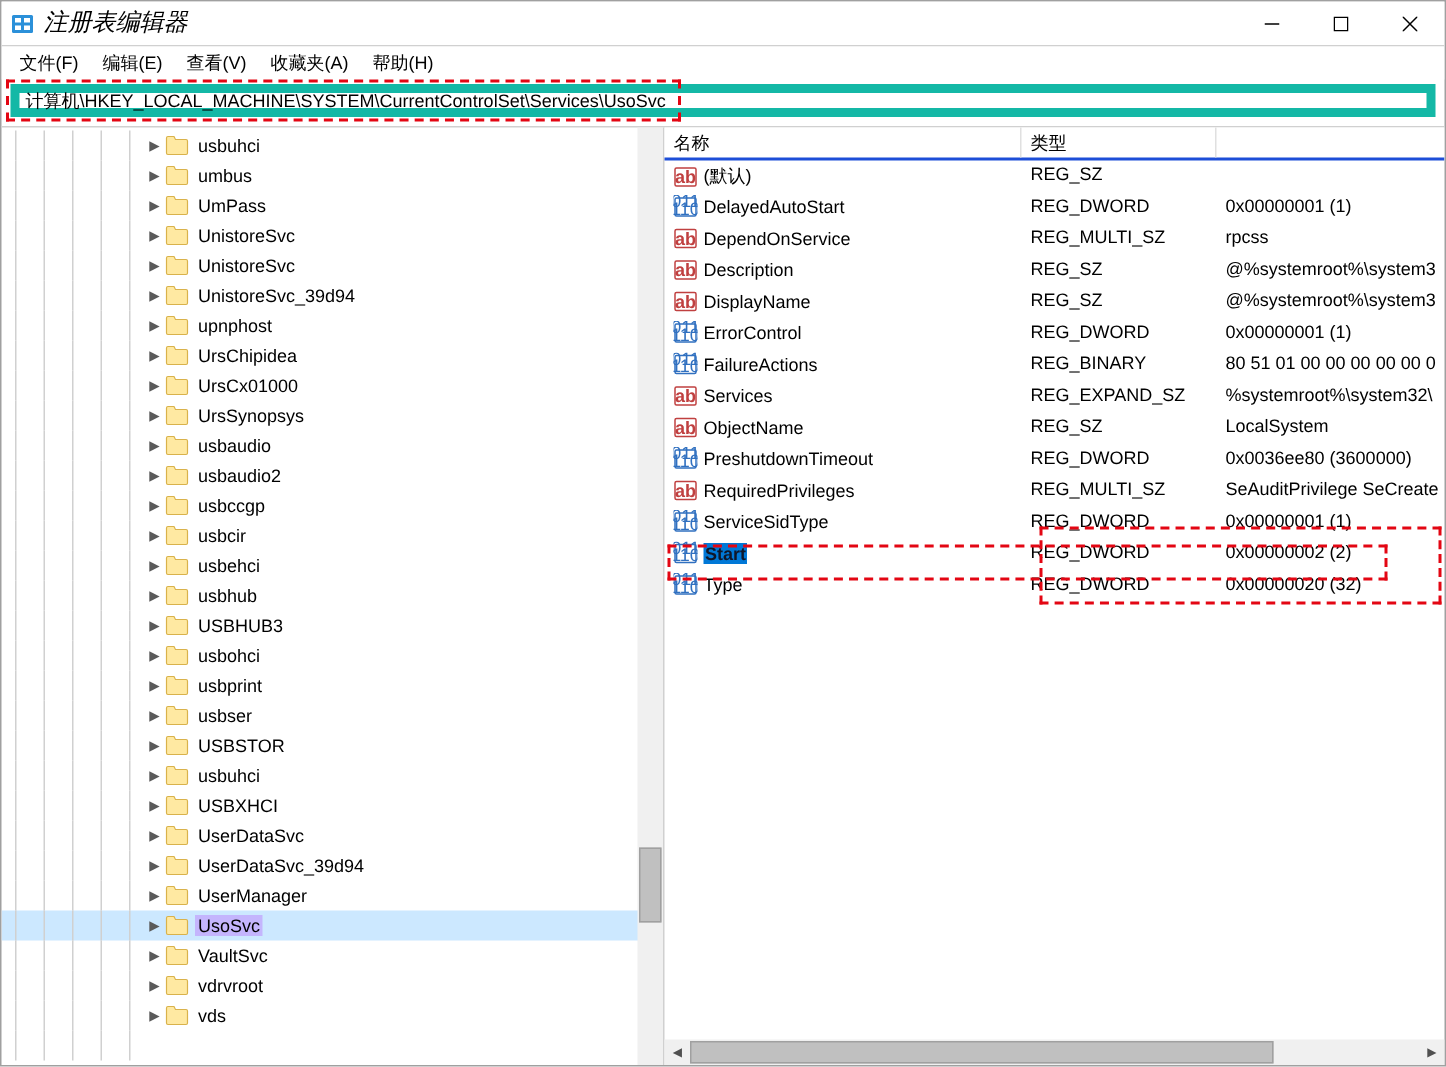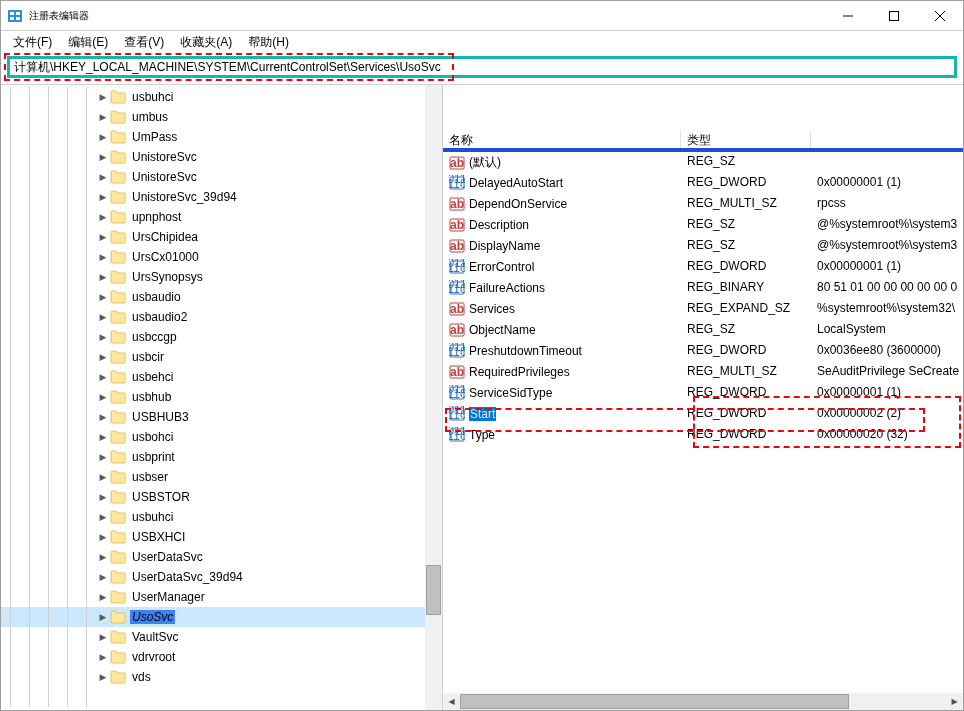--- a/index.html
+++ b/index.html
@@ -1,52 +1,52 @@
 <!DOCTYPE html>
 <html><head>
 <meta charset="utf-8">
 <style>
 * { margin:0; padding:0; box-sizing:border-box; font-family:"Microsoft YaHei","Segoe UI",Tahoma,sans-serif; font-size:12px; }
 body { background:#fff; width:964px; height:711px; overflow:hidden; border:1px solid #a0a0a0; display:flex; flex-direction:column; }
 .titlebar { height:30px; background:#fff; display:flex; align-items:center; padding-left:6px; border-bottom:1px solid #d0d0d0; }
 .title-icon { width:16px; height:16px; margin-right:6px; display:flex; align-items:center; justify-content:center; }
-.title-text { flex:1; font-size:10px; }
+.title-text { flex:1; font-size:16px;font-style:italic; }
 .win-btns { display:flex; }
 .win-btn { width:46px; height:30px; display:flex; align-items:center; justify-content:center; font-family:"Segoe MDL2 Assets",sans-serif; font-size:10px; }
 .menubar { height:22px; display:flex; align-items:flex-end; padding-left:4px; background:#fff; }
 .menu-item { padding:2px 8px; cursor:default; }
 .addrbar-wrap { padding:3px 6px 6px 6px; position:relative; }
-.addrbar { border:3px solid #14b8a6; height:22px; display:flex; align-items:center; padding:0 4px; background:#fff; font-size:12px; }
+.addrbar { border:6px solid #14b8a6; height:22px; display:flex; align-items:center; padding:0 4px; background:#fff; font-size:12px; }
 .addr-highlight { position:absolute; border:2px dashed #e30613; pointer-events:none; }
 .content { flex:1; display:flex; min-height:0; border-top:1px solid #d0d0d0; position:relative; }
 .tree-panel { width:442px; border-right:1px solid #d0d0d0; overflow:hidden; position:relative; }
 .tree-inner { padding-top:2px; }
 .tree-row { height:20px; display:flex; align-items:center; white-space:nowrap; cursor:default; }
 .tree-row.selected { background:#cce8ff; }
 .expander { width:14px; text-align:center; color:#5a5a5a; font-size:9px; user-select:none; display:inline-block; }
 .expander.hidden { visibility:hidden; }
 .folder-icon { width:16px; height:14px; margin-right:4px; display:inline-flex; }
 .tree-label { padding:0 2px; }
-.tree-row.selected .tree-label { background:#3b82f6;font-style:italic; }
+.tree-row.selected .tree-label { background:#c4b5fd; }
 .vline { width:1px; background:#d0d0d0; height:100%; display:inline-block; margin-right:0; }
 .indent-cell { width:19px; height:20px; display:inline-flex; justify-content:center; }
 .tree-scrollbar { position:absolute; right:0; top:0; width:17px; height:100%; background:#f0f0f0; }
 .thumb { position:absolute; left:1px; right:1px; background:#c0c0c0; border:1px solid #a0a0a0; }
 .list-panel { flex:1; display:flex; flex-direction:column; min-width:0; position:relative; }
-.list-header { height:22px; display:flex; border-bottom:4px solid #1d4ed8; background:#fff;margin-top:45px; }
+.list-header { height:22px; display:flex; border-bottom:2px solid #1d4ed8; background:#fff; }
 .col { padding:2px 6px; border-right:1px solid #e0e0e0; overflow:hidden; text-overflow:ellipsis; white-space:nowrap; }
 .col-name { width:238px; }
 .col-type { width:130px; }
 .col-data { flex:1; }
 .list-body { flex:1; overflow:hidden; position:relative; }
 .list-row { height:21px; display:flex; align-items:flex-start; cursor:default; }
 .list-row .col { border-right:none; display:flex; align-items:center; }
 .val-icon { width:16px; height:16px; margin-right:4px; flex-shrink:0; display:inline-flex; }
 .val-name { white-space:nowrap; }
-.list-row.selected .val-name { background:#0078d7; color:#e5e5e5; padding:0 1px; }
+.list-row.selected .val-name { background:#0078d7; color:#0f172a; padding:0 1px;font-weight:bold; }
 .list-highlight { position:absolute; border:2px dashed #e30613; pointer-events:none; }
 .hscroll { height:17px; background:#f0f0f0; display:flex; align-items:center; position:relative; }
 .hscroll-btn { width:17px; height:17px; display:flex; align-items:center; justify-content:center; font-size:8px; color:#505050; }
 .hscroll-track { flex:1; position:relative; height:17px; }
 .hscroll-thumb { position:absolute; top:1px; bottom:1px; background:#c0c0c0; border:1px solid #a0a0a0; }
 svg { display:block; }
 </style>
 </head>
 <body>
 

